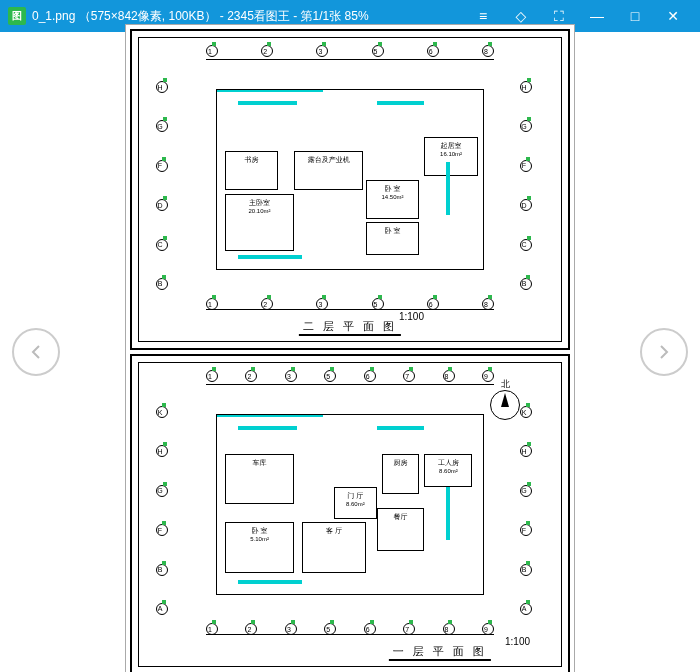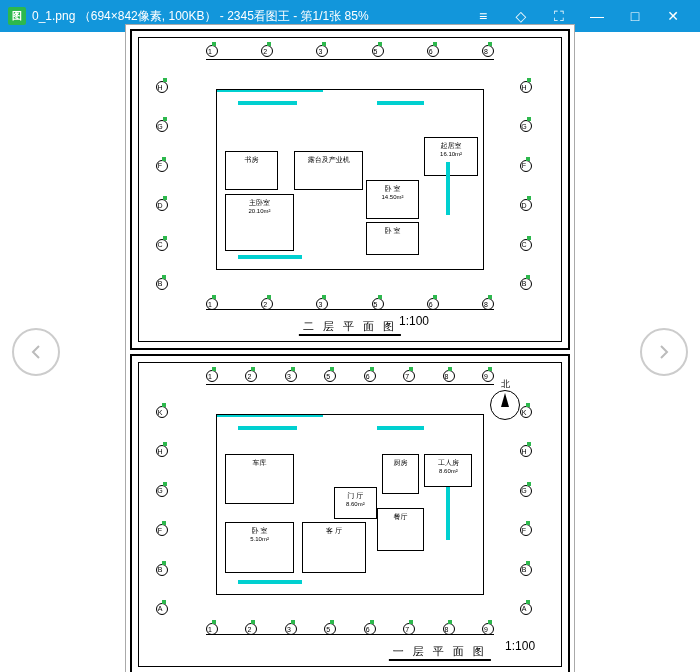--- a/index.html
+++ b/index.html
@@ -24,34 +24,34 @@
 .gridbars .g{width:12px;height:12px;border:1px solid #000;border-radius:50%;font-size:7px;display:flex;align-items:center;justify-content:center}
 .gridline-h{position:absolute;left:60px;right:60px;border-top:1px solid #000}
 .vgrid{position:absolute;top:36px;bottom:44px;width:24px;display:flex;flex-direction:column;justify-content:space-between}
 .vgrid.left{left:10px}
 .vgrid.right{right:10px}
 .vgrid .g{width:12px;height:12px;border:1px solid #000;border-radius:50%;font-size:7px;display:flex;align-items:center;justify-content:center}
 .building{position:absolute;left:70px;right:70px;top:44px;bottom:64px;border:1.5px solid #000;background:#fff}
 .room{position:absolute;border:1px solid #000;font-size:7px;text-align:center;padding-top:3px}
 .cyan{position:absolute;border:1.5px solid #00d0d0}
 .dtitle{position:absolute;bottom:-2px;left:50%;transform:translateX(-50%);font-size:11px;border-bottom:2px solid #000;padding:0 4px;letter-spacing:3px}
-.scale{position:absolute;bottom:6px;left:62%;font-size:12px}
+.scale{position:absolute;bottom:12px;left:62%;font-size:10px}
 .compass{position:absolute;top:20px;right:34px;width:30px;height:30px;border:1px solid #000;border-radius:50%}
 .compass::after{content:"";position:absolute;left:50%;top:2px;transform:translateX(-50%);border-left:4px solid transparent;border-right:4px solid transparent;border-bottom:14px solid #000}
 .compass-label{position:absolute;top:8px;right:44px;font-size:9px}
 .greendot{width:4px;height:4px;background:#2db84d;display:inline-block;margin-top:-14px}
 </style>
 </head>
 <body>
 
 <div class="titlebar">
   <div class="icon">图</div>
   <div class="title">
     <span>0_1.png</span>
-    <span>（694×842像素, 100KB）</span>
+    <span>（575×842像素, 100KB）</span>
     - <span>2345看图王</span>
     - <span>第1/1张</span>
     <span>85%</span>
   </div>
   <div class="controls">
     <div class="ctrl">≡</div>
     <div class="ctrl">◇</div>
     <div class="ctrl">⛶</div>
     <div class="ctrl">—</div>
     <div class="ctrl">□</div>

